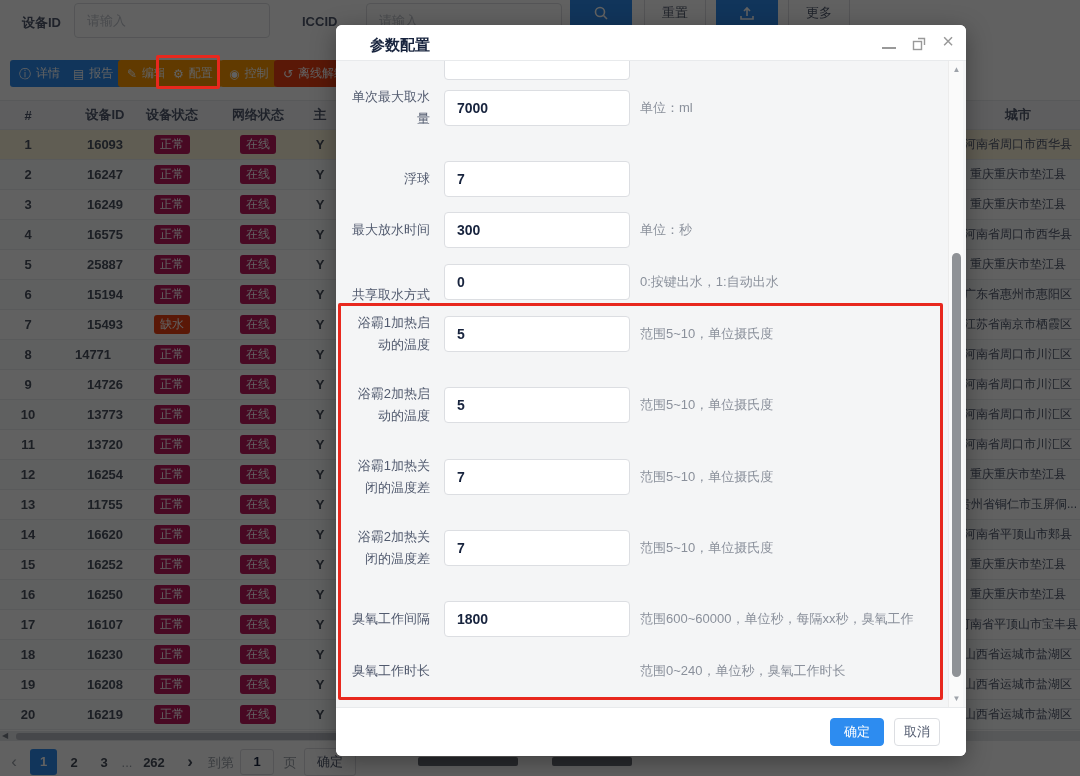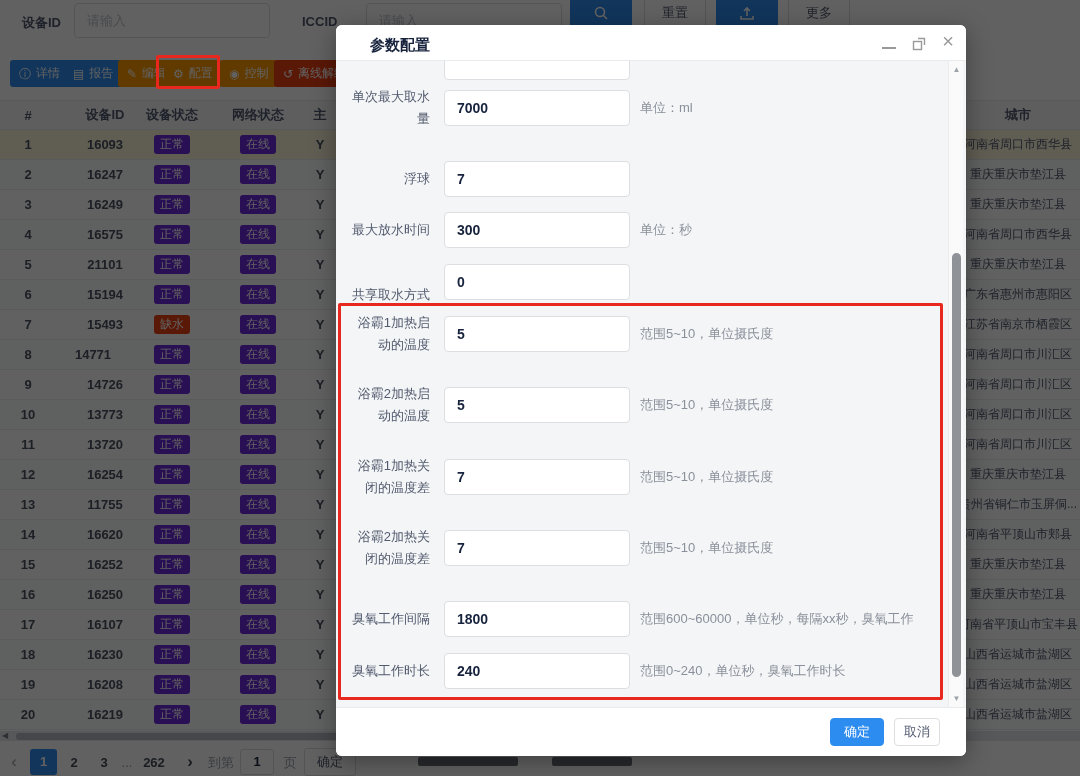--- a/index.html
+++ b/index.html
@@ -27,21 +27,21 @@
         border-top:1px solid #e8eaec; border-bottom:1px solid #e8eaec; }
   .thead .c { font-weight:700; color:#515a6e; font-size:13px; }
   .c { position:absolute; top:0; height:100%; display:flex; align-items:center; justify-content:center; white-space:nowrap; }
   .trow { position:absolute; left:0; width:1080px; height:30px; background:#fff;
         border-bottom:1px solid #ebedf0; font-size:13px; color:#515a6e; }
   .trow.even { background:#fafbfc; }
   .trow.hl { background:#fcf3da; }
   .num { font-weight:700; color:#4a5260; }
   .badge { display:inline-block; min-width:36px; text-align:center; padding:2px 5px; border-radius:3px;
         color:#fff; font-size:12px; line-height:15px; }
-  .badge.normal { background:#6d28d9;text-align:center; }
+  .badge.normal { background:#be185d;text-align:center; }
   .badge.alert { background:#ed4014; }
   .city { font-size:12px; }
   .hscroll { position:absolute; top:731px; left:0; width:1080px; height:10px; background:#e4e6e9; }
   .hscroll .harrow { position:absolute; left:2px; top:0; font-size:8px; color:#7a7f88; line-height:10px; }
   .hscroll .hthumb { position:absolute; left:16px; top:2px; width:332px; height:7px; border-radius:3px; background:#b9bcc2; }
   .pg { position:absolute; font-size:13px; color:#454c59; font-weight:700; top:751px;
         text-align:center; line-height:24px; }
   .pg.dim { color:#9aa0a8; font-weight:400; }
   .pg.box-active { top:749px; width:27px; height:26px; background:#2d8cf0; color:#fff; border-radius:3px; line-height:26px; }
   .pg.arrow { font-size:17px; line-height:22px; }
@@ -202,21 +202,21 @@
             <div class="badge normal">正常</div>
           </div>
           <div class="c" style="left:213px;width:90px">
             <div class="badge normal">在线</div>
           </div>
           <div class="c num" style="left:300px;width:40px">Y</div>
           <div class="c city" style="left:956px;width:124px">河南省周口市西华县</div>
         </div>
         <div class="trow" style="top:250px">
           <div class="c num" style="left:10px;width:36px">5</div>
-          <div class="c num" style="left:60px;width:90px">21101</div>
+          <div class="c num" style="left:60px;width:90px">25887</div>
           <div class="c" style="left:127px;width:90px">
             <div class="badge normal">正常</div>
           </div>
           <div class="c" style="left:213px;width:90px">
             <div class="badge normal">在线</div>
           </div>
           <div class="c num" style="left:300px;width:40px">Y</div>
           <div class="c city" style="left:956px;width:124px">重庆重庆市垫江县</div>
         </div>
         <div class="trow even" style="top:280px">
@@ -449,37 +449,37 @@
     <div class="f-label" style="top:29px">单次最大取水量</div>
         <div class="f-input" style="top:29px">7000</div>
         <div class="f-hint" style="top:29px">单位：ml</div>
         <div class="f-label" style="top:100px">浮球</div>
         <div class="f-input" style="top:100px">7</div>
         <div class="f-label" style="top:151px">最大放水时间</div>
         <div class="f-input" style="top:151px">300</div>
         <div class="f-hint" style="top:151px">单位：秒</div>
         <div class="f-label" style="top:216px">共享取水方式</div>
         <div class="f-input" style="top:203px">0</div>
+        <div class="f-hint" style="top:203px">0:按键出水，1:自动出水</div>
         <div class="f-label" style="top:255px">浴霸1加热启动的温度</div>
         <div class="f-input" style="top:255px">5</div>
         <div class="f-hint" style="top:255px">范围5~10，单位摄氏度</div>
         <div class="f-label" style="top:326px">浴霸2加热启动的温度</div>
         <div class="f-input" style="top:326px">5</div>
         <div class="f-hint" style="top:326px">范围5~10，单位摄氏度</div>
         <div class="f-label" style="top:398px">浴霸1加热关闭的温度差</div>
         <div class="f-input" style="top:398px">7</div>
         <div class="f-hint" style="top:398px">范围5~10，单位摄氏度</div>
         <div class="f-label" style="top:469px">浴霸2加热关闭的温度差</div>
         <div class="f-input" style="top:469px">7</div>
         <div class="f-hint" style="top:469px">范围5~10，单位摄氏度</div>
         <div class="f-label" style="top:540px">臭氧工作间隔</div>
         <div class="f-input" style="top:540px">1800</div>
         <div class="f-hint" style="top:540px">范围600~60000，单位秒，每隔xx秒，臭氧工作</div>
         <div class="f-label" style="top:592px">臭氧工作时长</div>
-        <div class="f-input" style="top:592px">240</div>
         <div class="f-hint" style="top:592px">范围0~240，单位秒，臭氧工作时长</div>
       </div>
 
     <div class="m-foot">
       <button class="m-btn m-ok">确定</button>
       <button class="m-btn m-cancel">取消</button>
     </div>
   </div>
 </div>
 

